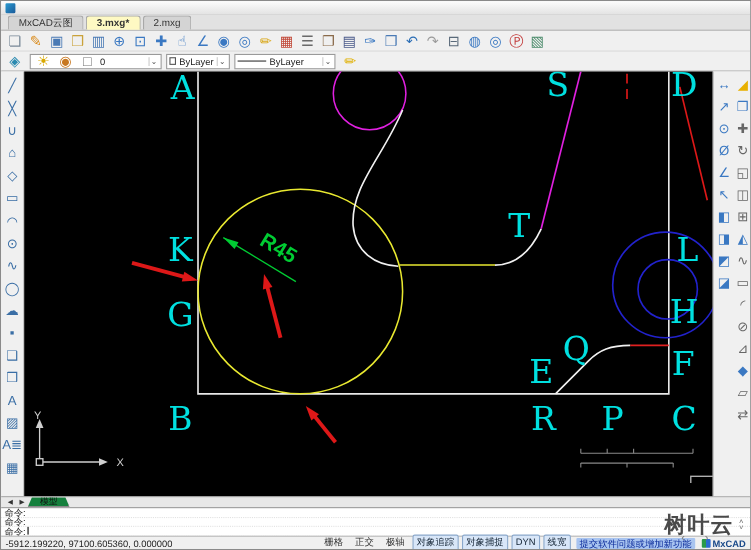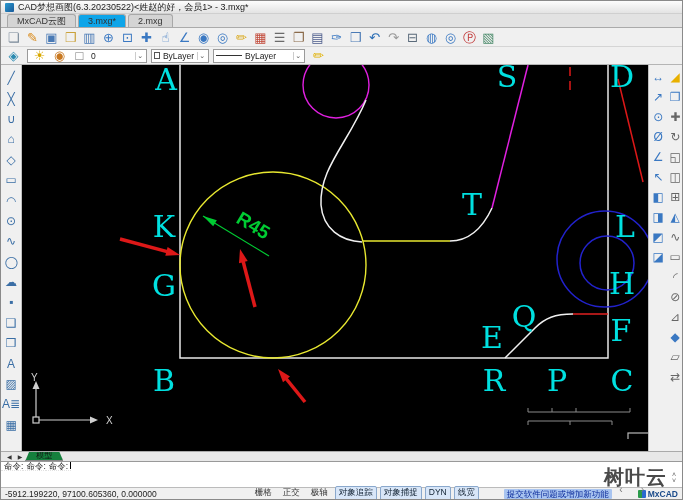--- a/index.html
+++ b/index.html
@@ -11,21 +11,21 @@
   .appicon { width:9px; height:9px; background:linear-gradient(135deg,#2a9ad0,#1a5a9a); border-radius:1px; margin-right:4px; }
   .titletext { font-size:9px; color:#222; white-space:nowrap; }
 
   
   .menubar { height:14px; background:#f5f5f5; display:flex; align-items:center; padding-left:4px; border-bottom:1px solid #d8d8d8; flex:0 0 14px; }
   .menuitem { font-size:9.5px; color:#222; padding:0 7px; line-height:14px; cursor:default; }
 
   
   .tabbar { height:14px; background:#e2e2e2; display:flex; align-items:flex-end; padding-left:6px; border-bottom:1px solid #aaa; flex:0 0 14px; }
   .dtab { font-size:9px; color:#333; background:#d4d4d4; border:1px solid #a8a8a8; border-bottom:none; border-radius:3px 3px 0 0; padding:0 9px; height:13px; line-height:13px; margin-right:2px; }
-  .dtab.active { background:#0ea5e9; font-weight:normal;margin-top:32px; }
+  .dtab.active { background:#fef9c3; font-weight:bold;margin-top:32px; }
 
   
   .toolbar1 { height:19px; background:#f0f0f0; display:flex; align-items:center; padding-left:3px; border-bottom:1px solid #d5d5d5; flex:0 0 19px; }
   .tbtn { width:19px; height:17px; display:inline-flex; align-items:center; justify-content:center; font-size:13px; line-height:17px; border-radius:2px; cursor:default; }
 
   .toolbar2 { height:18px; background:#f0f0f0; display:flex; align-items:center; padding-left:3px; border-bottom:1px solid #b5b5b5; flex:0 0 18px; gap:4px; }
   .combo { background:#fff; border:1px solid #9a9a9a; height:14px; display:flex; align-items:center; font-size:8.5px; color:#222; padding:0 2px; position:relative; }
   .combo .arrow { margin-left:auto; font-size:7px; color:#555; padding:0 1px; border-left:1px solid #ccc; }
   .combo.layer { width:120px; gap:2px; }
   .combo.color { width:58px; gap:3px; }
@@ -48,26 +48,26 @@
   svg text.vlabel { font-family:"DejaVu Serif","Liberation Serif",serif; font-size:30px; fill:#00e0e0; text-anchor:middle; }
   svg text.dimtext { font-family:"Liberation Sans",sans-serif; font-size:19px; fill:#00cc33; font-weight:bold; text-anchor:middle; }
   svg text.ucslabel { font-family:"Liberation Sans",sans-serif; font-size:10px; fill:#cfcfcf; }
 
   
   .modelbar { height:10px; background:#e8e8e8; border-top:1px solid #aaa; display:flex; align-items:center; padding-left:3px; flex:0 0 10px; }
   .mtarrow { font-size:6px; color:#333; padding:0 3px; }
   .mtab { font-size:8px; color:#111; background:#15803d; border:1px solid #888; border-top:none; padding:0 10px; height:9px; line-height:8px; clip-path:polygon(10% 0,90% 0,100% 100%,0 100%); }
 
   
-  .cmdwin { height:26px; background:#fff; border-top:1px solid #999; display:flex; flex:0 0 26px; }
+  .cmdwin { height:26px; background:#fff; border-top:1px solid #999; display:flex; flex-direction:column; flex:0 0 26px;justify-content:space-between; }
   .cmdline { height:8.6px; font-size:8.5px; line-height:8.6px; color:#222; padding-left:3px; border-bottom:1px dotted #e2e2e2; display:flex; align-items:center; }
   .caret { display:inline-block; width:1px; height:7px; background:#000; margin-left:2px; }
 
   
-  .statusbar { height:12px; background:#f0f0f0; border-top:1px solid #bbb; display:flex; align-items:center; font-size:8.5px; color:#222; padding:0 4px; flex:0 0 12px;gap:20px; }
+  .statusbar { height:12px; background:#f0f0f0; border-top:1px solid #bbb; display:flex; align-items:center; font-size:8.5px; color:#222; padding:0 4px; flex:0 0 12px; }
   .coords { font-family:"Liberation Sans",sans-serif; margin-right:auto; }
   .toggles { display:flex; gap:3px; align-items:center; margin-right:5px; }
   .toggle { padding:0 3px; height:16px; line-height:10px; color:#333; border:1px solid transparent; }
   .toggle.on { background:#d8e6f8; border:1px solid #8aa8cc; border-radius:2px; color:#123; }
   .feedback { background:#a8c4f0; color:#0a2a9a; padding:0 3px; height:10px; line-height:10px; border-radius:1px; margin-right:6px; }
   .brand { display:flex; align-items:center; gap:2px; font-weight:bold; color:#1a4a8a; }
   .brandlogo { display:inline-block; width:8px; height:8px; background:
     linear-gradient(90deg,#2a9a4a 50%,#2a6ad0 50%); border-radius:1px; }
 
   
@@ -77,21 +77,20 @@
   .wmud { display:flex; flex-direction:column; font-size:7px; color:#666; line-height:6px; }
   .wmlr { position:absolute; right:14px; bottom:-4px; font-size:10px; color:#777; letter-spacing:18px; }
 </style>
 </head>
 <body>
 
 <div class="app">
 
   <div class="titlebar">
     <span class="appicon"></span>
-    <span class="titletext">CAD梦想画图(6.3.20230522)&lt;姓赵的好，会员1&gt; - 3.mxg*</span>
   </div>
 
 
   <div class="tabbar" id="tabbar">
       <span class="dtab">MxCAD云图</span>
       <span class="dtab active">3.mxg*</span>
       <span class="dtab">2.mxg</span>
     </div>
 
   <div class="toolbar1">

